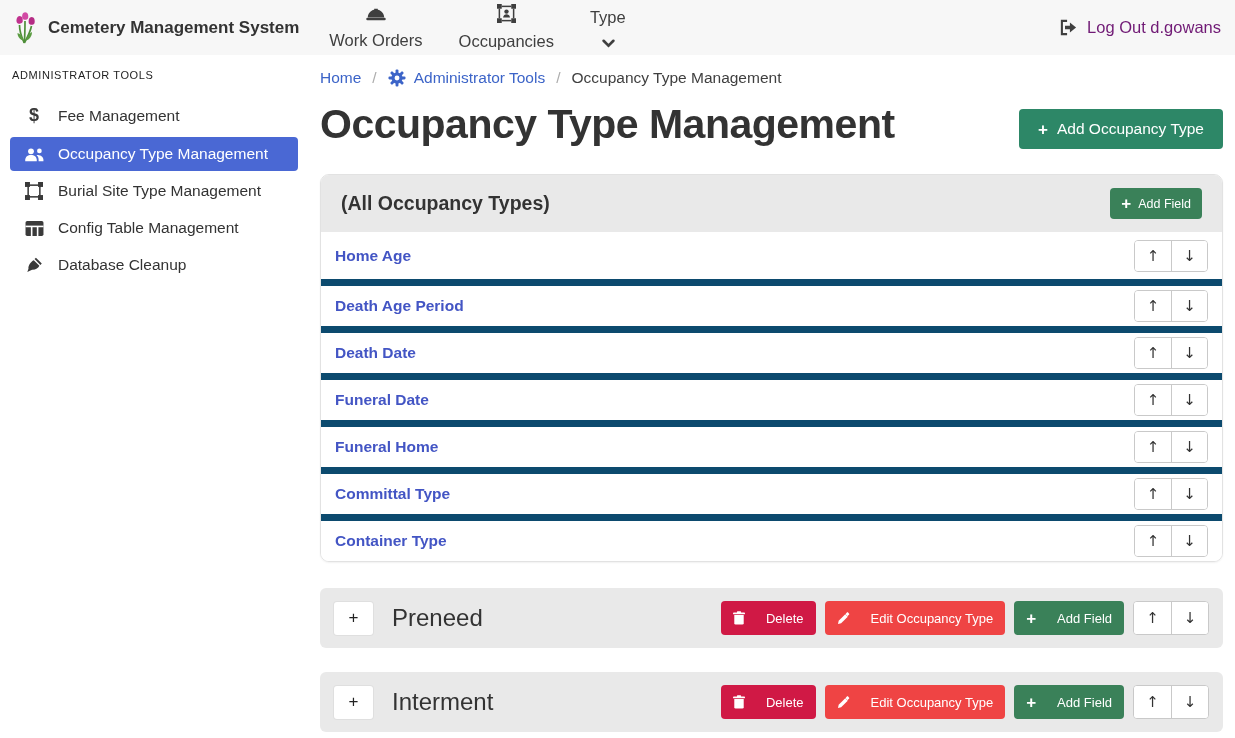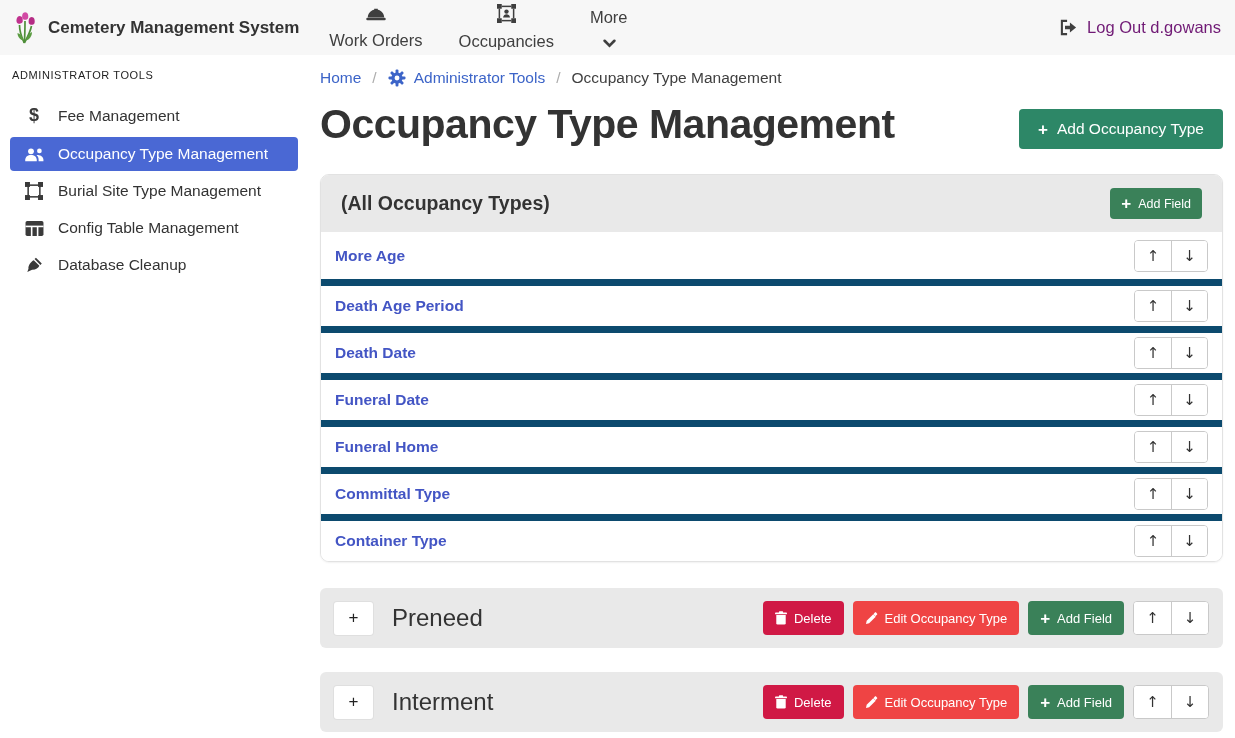--- a/index.html
+++ b/index.html
@@ -78,21 +78,21 @@
     margin-top: 26px; background: #e9e9e9; border-radius: 6px; height: 60px;
     display: flex; align-items: center; padding: 0 14px;
   }
   .section-header.second { margin-top: 24px; }
   .expand-btn {
     width: 39px; height: 33px; background: #fff; border: none; border-radius: 3px;
     font-size: 17px; color: #222; cursor: pointer; box-shadow: 0 0 0 1px rgba(0,0,0,0.04);
   }
   .section-title { font-size: 24px; font-weight: 500; color: #333; margin-left: 19px; }
   .section-actions { margin-left: auto; display: flex; align-items: center; gap: 9px; }
-  .btn-sec { font-size: 13px; padding: 8px 12px; gap: 7px; height: 34px; }
+  .btn-sec { font-size: 13px; padding: 8px 12px; gap: 21px; height: 34px; }
   .btn-delete { background: #d01945; }
   .btn-edit { background: #ef4444; }
   .btn-add { background: #3a8159; }
   .arrow-group.lg .arrow-btn { width: 37px; height: 32px; }
   svg { display: block; }
 </style>
 </head>
 <body>
 
 <div class="navbar">
@@ -140,21 +140,21 @@
           </g>
           <g fill="#3f3f3f">
             <circle cx="10" cy="8" r="2.3"></circle>
             <path d="M6.3 14.2c.4-2.1 1.9-3.4 3.7-3.4s3.3 1.3 3.7 3.4z"></path>
           </g>
         </svg>
       </span>
       <span>Occupancies</span>
     </div>
     <div class="nav-item">
-      <span>More</span>
+      <span>Type</span>
       <span class="chev">
         <svg width="13" height="9" viewBox="0 0 12 8">
           <path fill="none" stroke="#3f3f3f" stroke-width="2.4" stroke-linecap="round" d="M1.5 1.5L6 6l4.5-4.5"></path>
         </svg>
       </span>
     </div>
   </div>
   <div class="nav-right">
     <span>
       <svg width="19" height="17" viewBox="0 0 20 18">
@@ -266,21 +266,21 @@
     <div class="card">
       <div class="card-header">
         <span class="card-title">(All Occupancy Types)</span>
         <button class="btn btn-add-field-sm">
           <span class="plus-glyph">+</span>
           <span>Add Field</span>
         </button>
       </div>
       <div id="field-rows">
   <div class="field-row">
-    <a class="field-link">More Age</a>
+    <a class="field-link">Home Age</a>
     <span class="arrow-group">
       <button class="arrow-btn">↑</button>
       <button class="arrow-btn">↓</button>
     </span>
   </div>
 
   <div class="field-row">
     <a class="field-link">Death Age Period</a>
     <span class="arrow-group">
       <button class="arrow-btn">↑</button>

